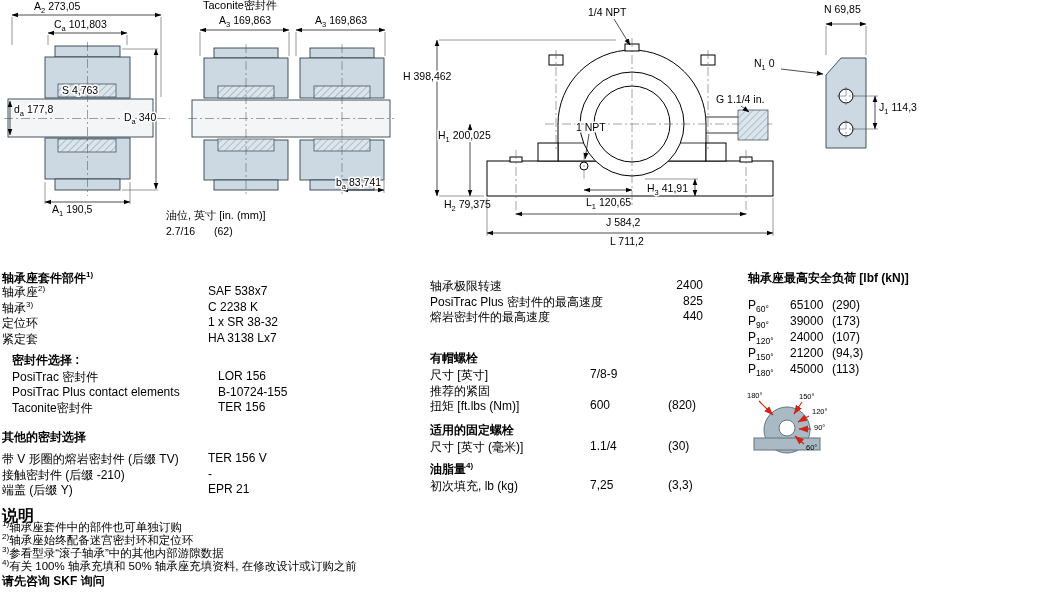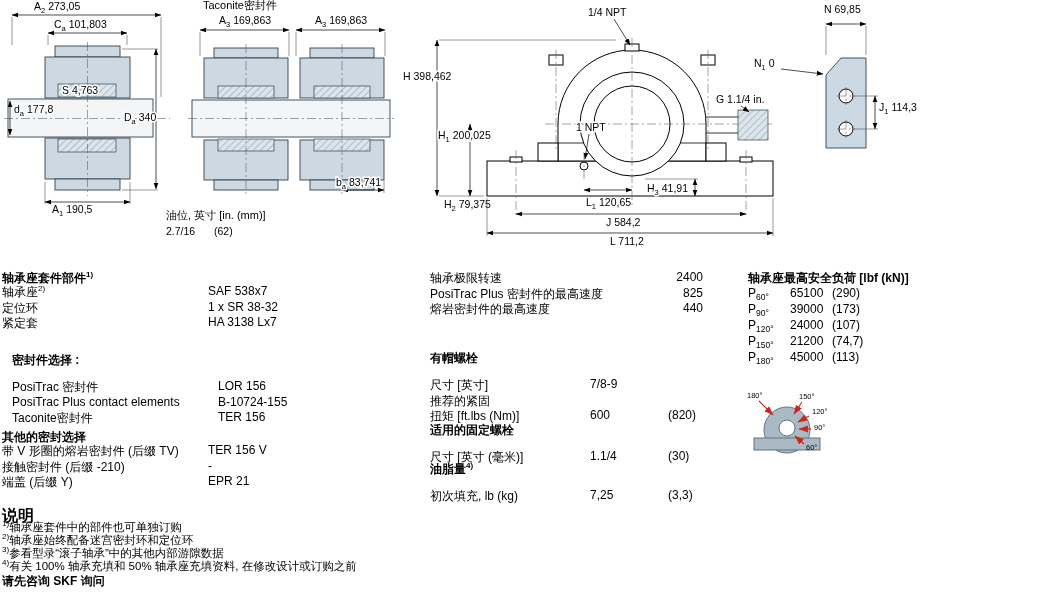--- a/index.html
+++ b/index.html
@@ -3,21 +3,21 @@
 <meta charset="utf-8">
 <style>
   *{margin:0;padding:0;box-sizing:border-box}
   html,body{width:1050px;height:600px;overflow:hidden}
   body{position:relative;background:#fff;color:#000;
        font-family:"Liberation Sans","DejaVu Sans",sans-serif;font-size:12px}
   .sec{position:absolute;white-space:nowrap}
   .hdr{font-weight:bold;height:14px}
   .row{position:relative;height:15.5px}
   .rowL{position:relative;height:16px}
-  .gap2{margin-top:2px}.gap3{margin-top:13px}.gap4{margin-top:0}
+  .gap2{margin-top:14px}.gap3{margin-top:3px}.gap4{margin-top:8px}
   .lab{position:absolute;left:0}
   .val{position:absolute;left:206px}
   .vm{position:absolute;left:160px}
   .vm2{position:absolute;left:238px}
   .vr{position:absolute;right:0}
   .vp{position:absolute;left:42px}
   .vp2{position:absolute;left:84px}
   sup{font-size:8px;vertical-align:super;line-height:0}
   sub{font-size:8.5px;line-height:0}
   .notes{font-size:11.5px}
@@ -211,20 +211,24 @@
   </g>
 </svg>
 
 <div class="sec" style="left:2px;top:270px;width:420px">
   <div class="hdr"><span>轴承座套件部件</span><sup>1)</sup></div>
   <div class="row">
     <span class="lab"><span>轴承座</span><sup>2)</sup></span>
     <span class="val">SAF 538x7</span>
   </div>
   <div class="row">
+    <span class="lab"><span>轴承</span><sup>3)</sup></span>
+    <span class="val">C 2238 K</span>
+  </div>
+  <div class="row">
     <span class="lab"><span>定位环</span><sup></sup></span>
     <span class="val">1 x SR 38-32</span>
   </div>
   <div class="row">
     <span class="lab"><span>紧定套</span><sup></sup></span>
     <span class="val">HA 3138 Lx7</span>
   </div>
 </div>
 
 <div class="sec" style="left:12px;top:352px;width:420px">
@@ -324,21 +328,21 @@
     <span class="vp2">(173)</span>
   </div>
   <div class="rowL">
     <span class="lab"><span>P</span><sub>120°</sub></span>
     <span class="vp">24000</span>
     <span class="vp2">(107)</span>
   </div>
   <div class="rowL">
     <span class="lab"><span>P</span><sub>150°</sub></span>
     <span class="vp">21200</span>
-    <span class="vp2">(74,7)</span>
+    <span class="vp2">(94,3)</span>
   </div>
   <div class="rowL">
     <span class="lab"><span>P</span><sub>180°</sub></span>
     <span class="vp">45000</span>
     <span class="vp2">(113)</span>
   </div>
 </div>
 
 <svg width="100" height="76" viewBox="0 0 100 76" style="position:absolute;left:746px;top:386px">
   <defs>

